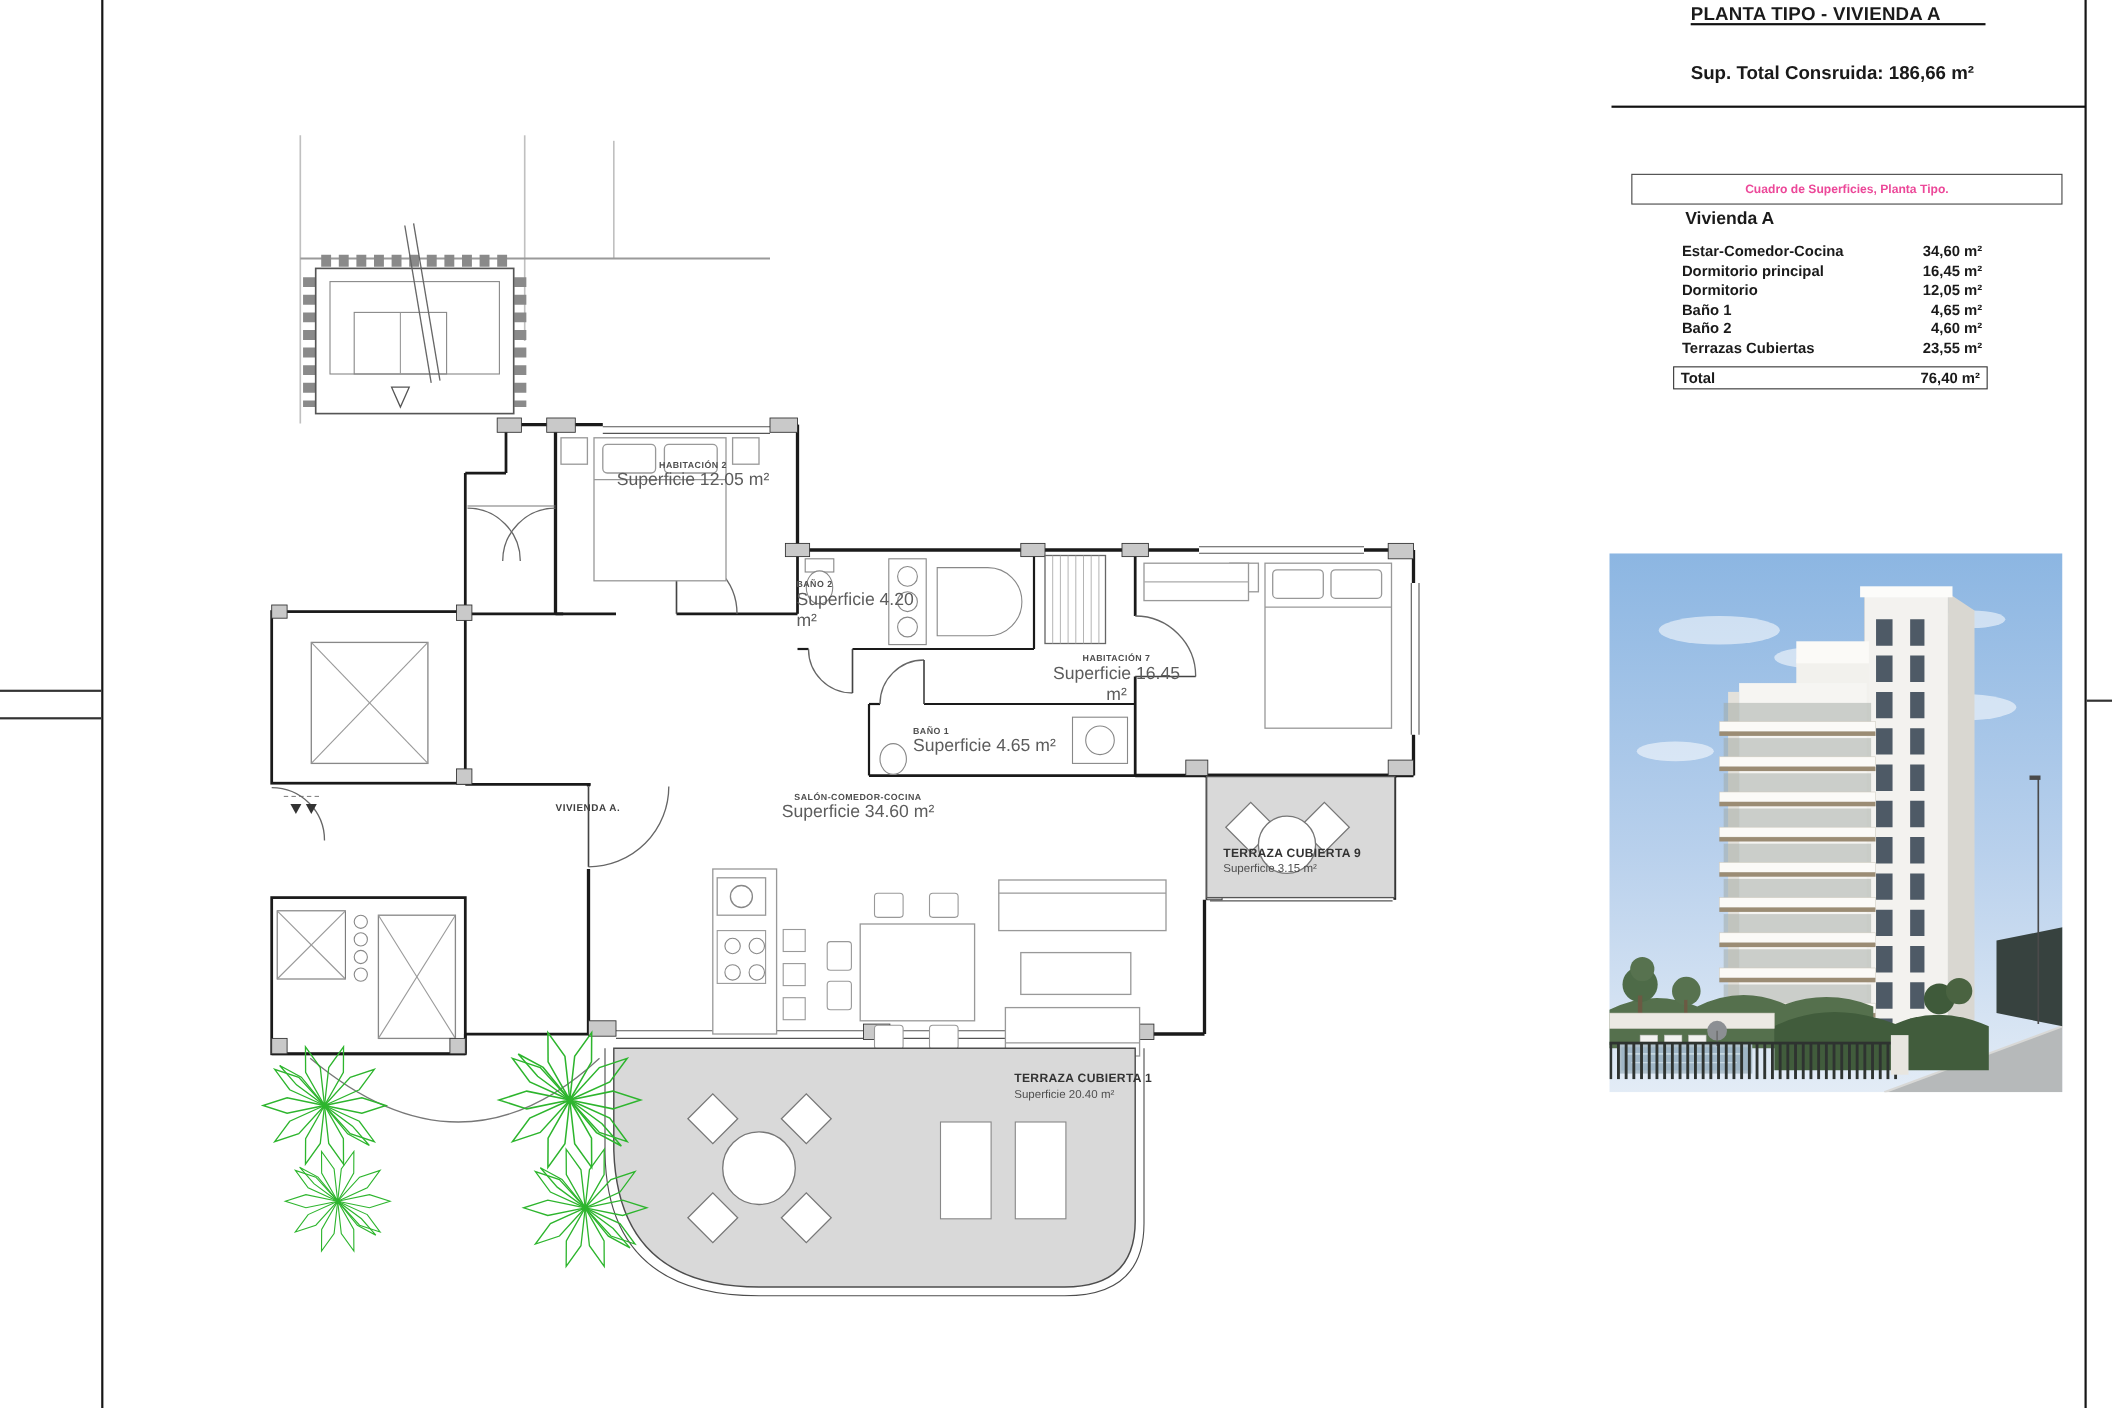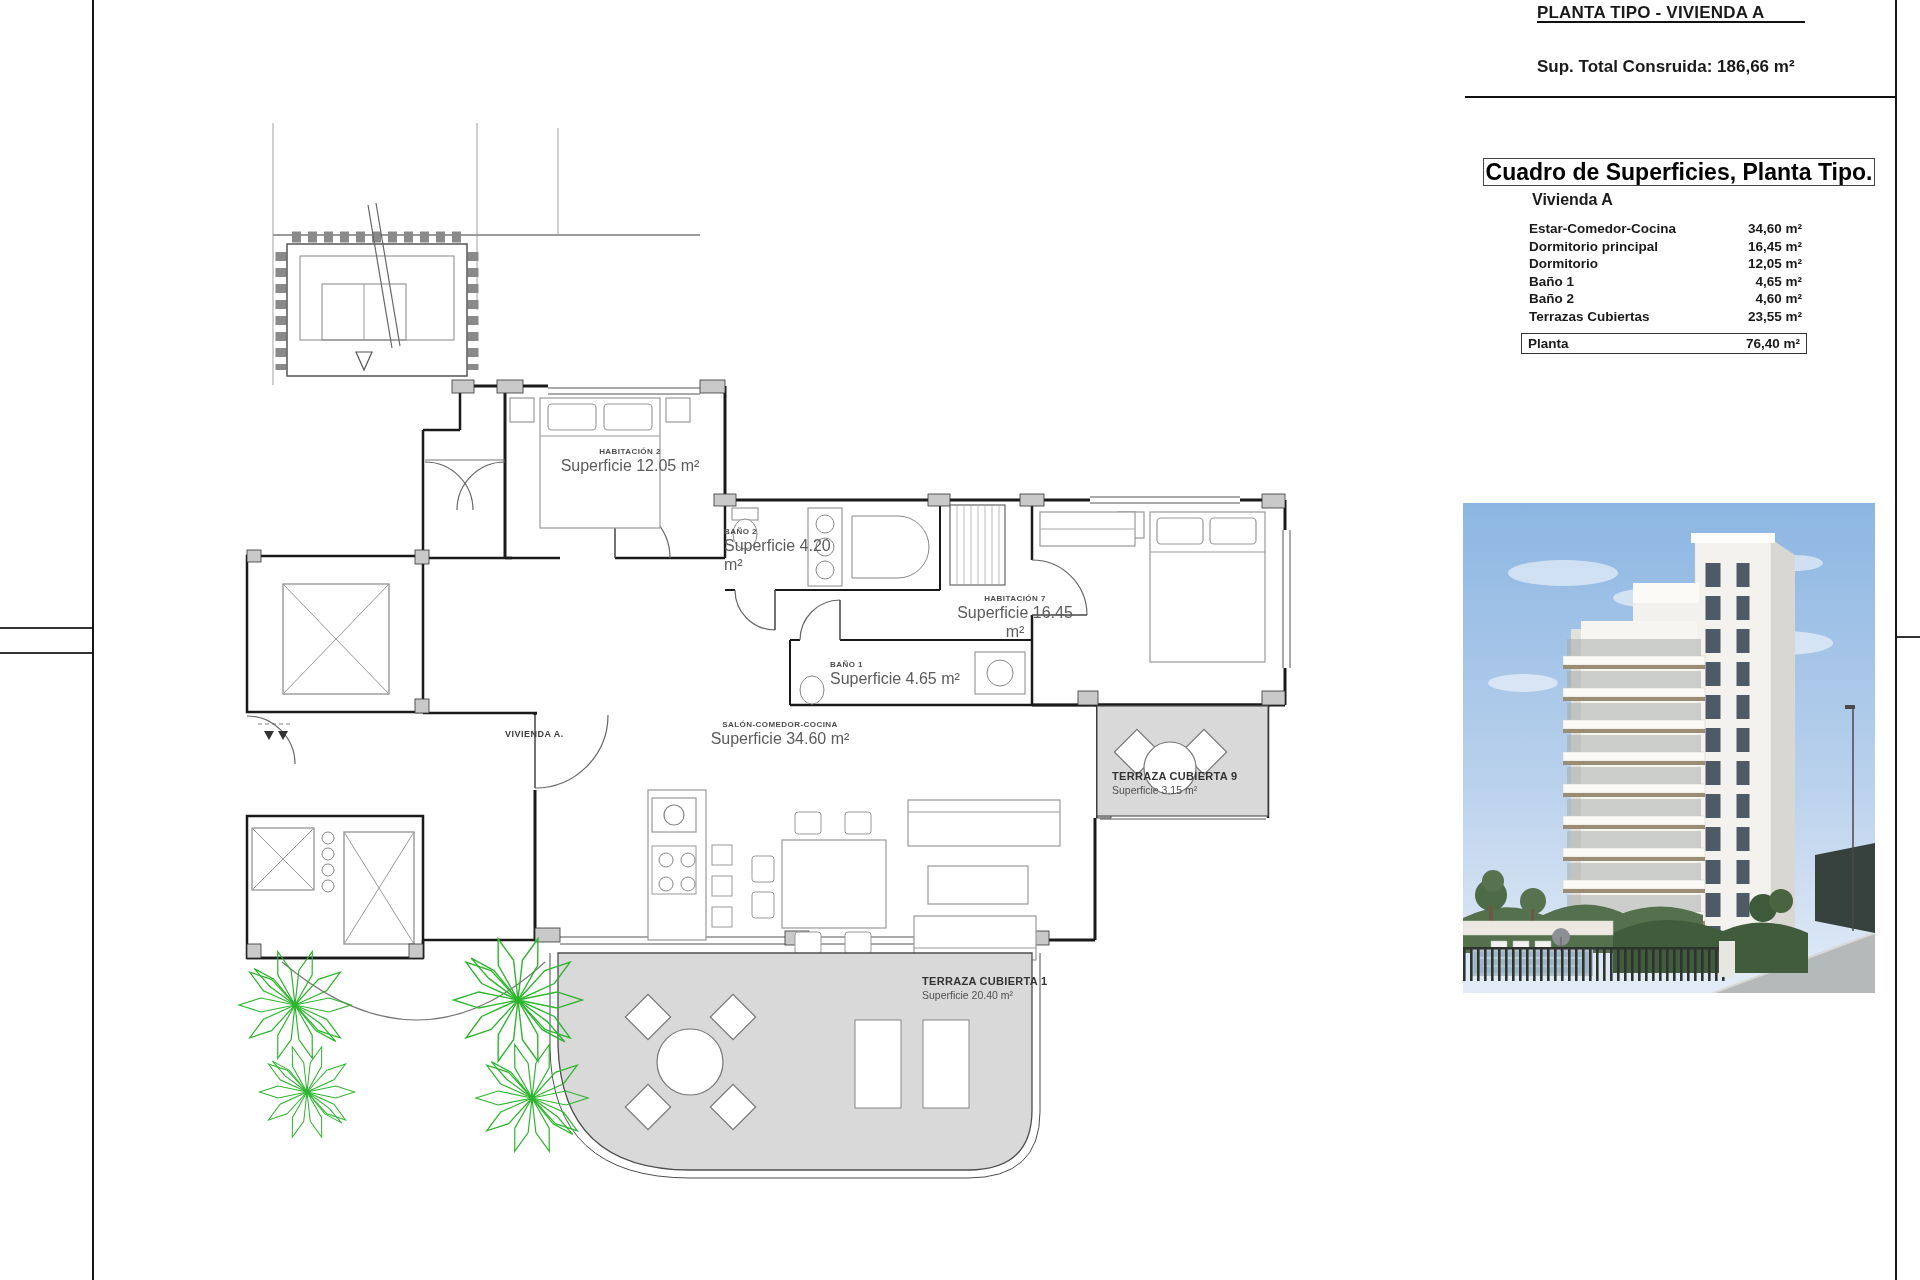--- a/index.html
+++ b/index.html
@@ -7,21 +7,21 @@
        font-family:"Liberation Sans",sans-serif;color:#1a1a1a;}
   
   .vline{position:absolute;background:#161616;width:2px;top:0;height:1280px;}
   .tick{position:absolute;background:#333;height:2px;}
   
   .sheet-title{position:absolute;left:1537px;top:3px;font-size:17px;font-weight:bold;letter-spacing:.2px;white-space:nowrap;}
   .sheet-sub{position:absolute;left:1537px;top:57px;font-size:17px;font-weight:bold;white-space:nowrap;}
   .hline{position:absolute;background:#111;height:2px;}
   
   .tbl-header{position:absolute;left:1483px;top:158px;width:390px;height:26px;border:1.5px solid #444;
-      display:flex;align-items:center;justify-content:center;font-size:23px;font-weight:bold;color:#000000;}
+      display:flex;align-items:center;justify-content:center;font-size:11px;font-weight:bold;color:#ec4899;}
   .tbl-unit{position:absolute;left:1532px;top:191px;font-size:16px;font-weight:bold;}
   .t-rows{position:absolute;left:1529px;top:220px;width:273px;}
   .t-row{display:flex;justify-content:space-between;height:17.5px;font-size:13.5px;font-weight:bold;line-height:17.5px;gap:19px;}
   .t-total{position:absolute;left:1521px;top:333px;width:286px;height:21px;border:1.5px solid #333;
       display:flex;justify-content:space-between;align-items:center;padding:0 6px;box-sizing:border-box;
       font-size:13.5px;font-weight:bold;}
   
   .plan-label{position:absolute;line-height:1.15;}
   .plan-label.center{text-align:center;}
   .rl-name{font-size:8px;font-weight:bold;color:#4d4d4d;letter-spacing:.45px;}
@@ -399,21 +399,21 @@
     <rect x="0" y="446" width="262" height="32" fill="url(#fenceP)"></rect>
     <rect x="256" y="438" width="16" height="36" fill="#e8e6e0"></rect>
   </g>
   <g>
     <line x1="390" y1="205" x2="390" y2="428" stroke="#4a4a4a" stroke-width="1.5"></line>
     <rect x="382" y="202" width="10" height="4" fill="#4a4a4a"></rect>
   </g>
 </svg>
 </div>
 
-<div class="plan-label center" style="left:560px;top:447px;width:140px;">
+<div class="plan-label center" style="left:560px;top:418px;width:140px;">
   <div class="rl-name">HABITACIÓN 2</div>
   <div class="rl-area">Superficie 12.05 m²</div>
 </div>
 <div class="plan-label" style="left:724px;top:527px;width:120px;">
   <div class="rl-name">BAÑO 2</div>
   <div class="rl-area">Superficie 4.20 m²</div>
 </div>
 <div class="plan-label center" style="left:950px;top:594px;width:130px;">
   <div class="rl-name">HABITACIÓN 7</div>
   <div class="rl-area">Superficie 16.45 m²</div>
@@ -475,15 +475,15 @@
       <span class="t-label">Baño 2</span>
       <span class="t-value">4,60 m²</span>
     </div>
 
     <div class="t-row">
       <span class="t-label">Terrazas Cubiertas</span>
       <span class="t-value">23,55 m²</span>
     </div>
   </div>
 <div class="t-total">
-  <span>Planta</span>
+  <span>Total</span>
   <span>76,40 m²</span>
 </div>
 
 </body></html>

